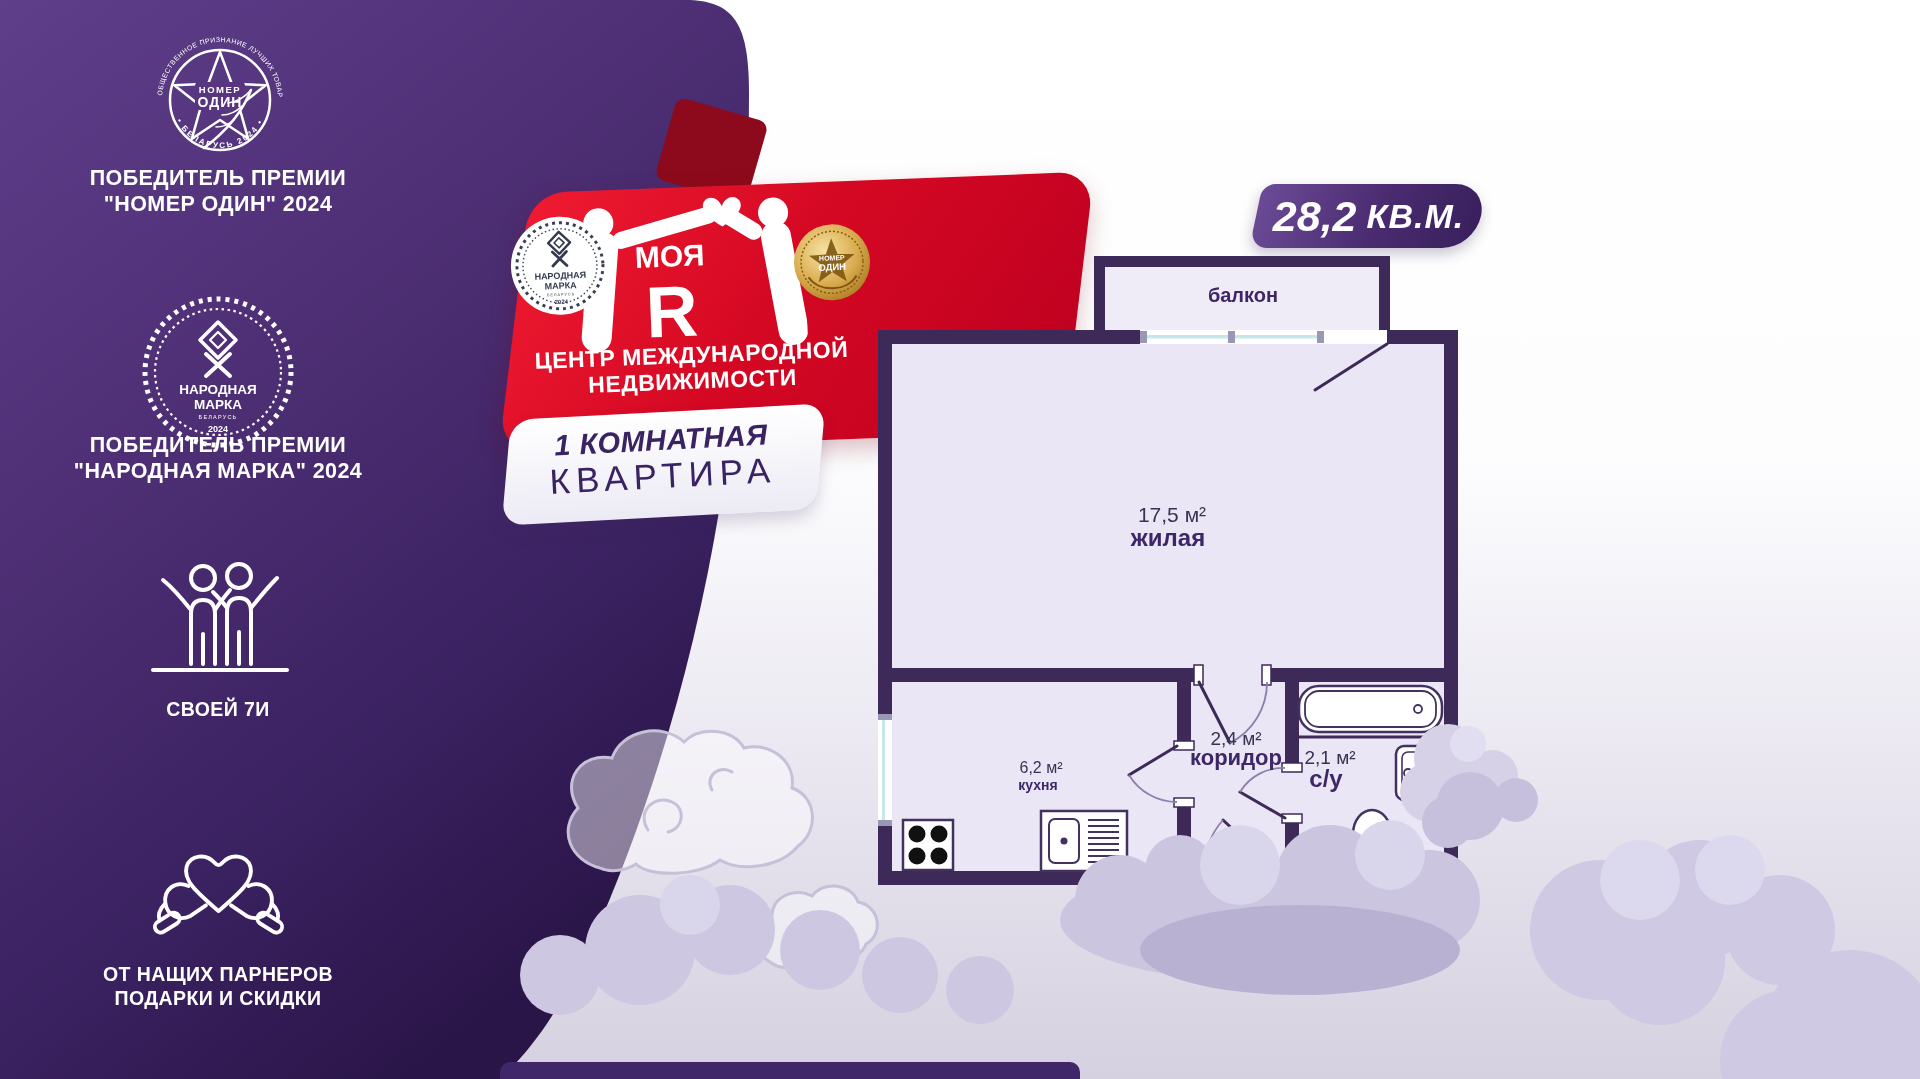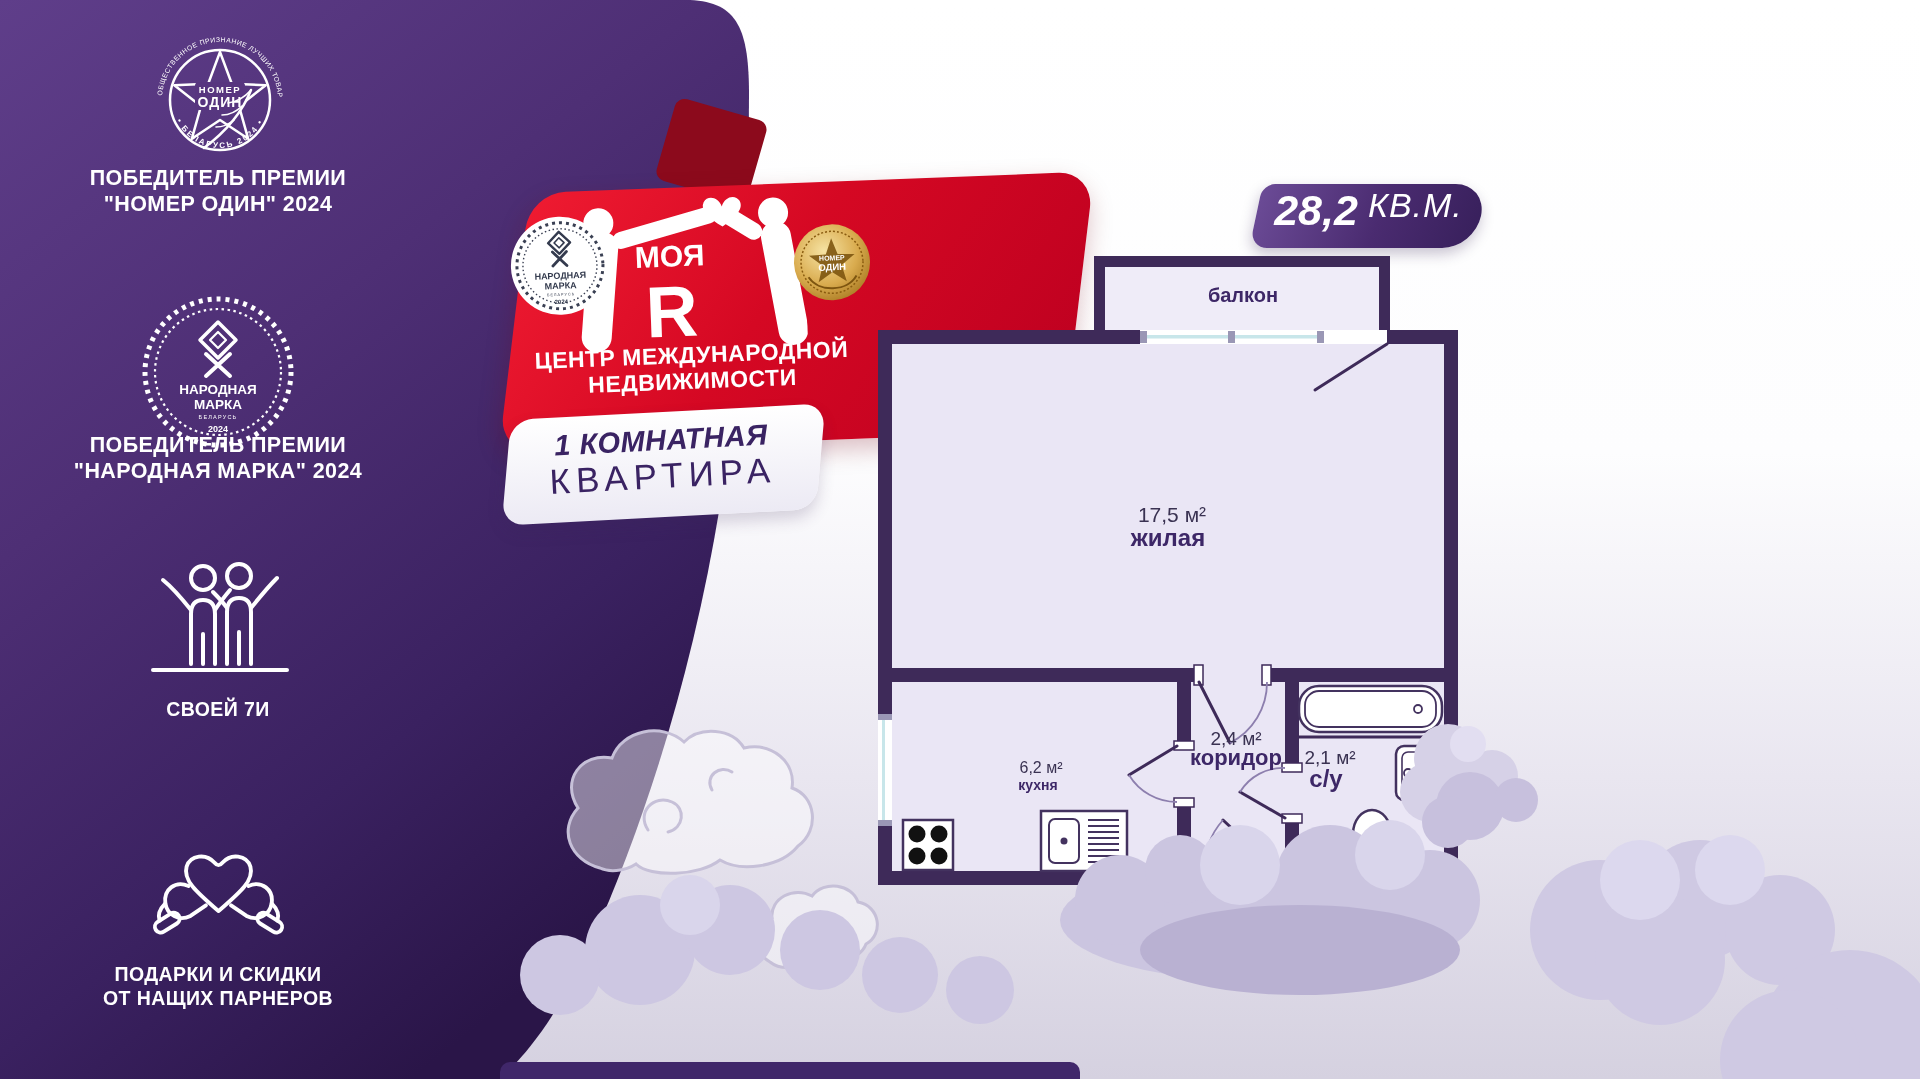--- a/index.html
+++ b/index.html
@@ -104,22 +104,22 @@
       <path d="M75,90 C52,70 38,58 42,44 C46,32 62,30 71,40 Q75,45 79,40 C88,30 104,32 108,44 C112,58 98,70 75,90 Z"></path>
       <path d="M44,64 C30,58 18,68 20,82 C22,94 34,101 46,95 L62,84"></path>
       <path d="M20,82 C14,88 12,94 14,100"></path>
       <rect x="8" y="96" width="28" height="12" rx="6" transform="rotate(-32 22 102)"></rect>
       <path d="M106,64 C120,58 132,68 130,82 C128,94 116,101 104,95 L88,84"></path>
       <path d="M130,82 C136,88 138,94 136,100"></path>
       <rect x="114" y="96" width="28" height="12" rx="6" transform="rotate(32 128 102)"></rect>
     </g>
   </svg>
   <div class="abs cap cap-s" style="left:38px;top:962px;width:360px;">
+    <div>ОТ НАЩИХ ПАРНЕРОВ</div>
     <div>ПОДАРКИ И СКИДКИ</div>
-    <div>ОТ НАЩИХ ПАРНЕРОВ</div>
   </div>
 
   <svg class="abs" style="left:500px;top:700px;" width="480" height="330" viewBox="0 0 480 330">
     <g stroke="#c6c0d8" stroke-width="3" fill="rgba(255,255,255,0.45)" stroke-linecap="round">
       <path d="M100,168 C70,160 58,130 78,108 C60,80 82,52 112,58 C122,30 162,22 184,42 C200,26 232,28 244,48 C272,42 296,62 292,88 C316,96 320,130 298,146 C280,168 240,172 220,160 C200,176 150,178 136,164 C124,172 108,172 100,168 Z"></path>
       <path d="M148,130 c-12,-18 6,-36 24,-28 c14,6 12,26 -4,30" fill="none"></path>
       <path d="M212,90 c-8,-14 8,-26 20,-18" fill="none"></path>
       <path d="M270,262 C252,252 254,228 272,218 C270,198 294,186 312,196 C324,180 352,184 358,202 C380,206 384,234 366,244 C360,262 324,268 312,258 C298,270 280,270 270,262 Z"></path>
       <path d="M400,302 c-10,-16 8,-30 22,-22" fill="none"></path>
     </g>
@@ -191,23 +191,23 @@
        transform:rotate(-3deg) skewX(-8deg);box-shadow:0 8px 16px rgba(60,40,90,.2);"></div>
   <div class="abs" style="left:512px;top:424px;width:300px;text-align:center;color:#3a2363;transform:rotate(-3deg);">
     <div class="nowrap" style="font-size:29px;font-weight:800;font-style:italic;letter-spacing:.5px;line-height:33px;">1 КОМНАТНАЯ</div>
     <div class="nowrap" style="font-size:35px;font-weight:400;letter-spacing:6px;line-height:38px;">КВАРТИРА</div>
   </div>
 
   <div class="abs" style="left:1256px;top:184px;width:225px;height:64px;
        border-radius:14px 36px 36px 20px;transform:skewX(-12deg);
        background:linear-gradient(100deg,#6b4b96 0%,#4a2b70 55%,#38205c 100%);
        box-shadow:0 6px 14px rgba(40,20,70,.25);"></div>
-  <div class="abs" style="left:1256px;top:186px;width:225px;height:60px;display:flex;align-items:flex-start;justify-content:center;gap:10px;color:#fff;">
+  <div class="abs" style="left:1256px;top:186px;width:225px;height:60px;display:flex;align-items:center;justify-content:center;gap:10px;color:#fff;">
     <span style="font-size:43px;font-weight:800;font-style:italic;">28,2</span>
-    <span style="font-size:34px;font-weight:400;font-style:italic;letter-spacing:1px;">КВ.М.</span>
+    <span style="font-size:34px;font-weight:700;font-style:italic;letter-spacing:1px;">КВ.М.</span>
   </div>
 
   <svg class="abs" style="left:878px;top:256px;" width="584" height="650" viewBox="0 0 584 650">
 
     <rect x="14" y="85" width="552" height="532" fill="#eae6f5"></rect>
     <rect x="227" y="9" width="274" height="68" fill="#efecf8"></rect>
     <rect x="327" y="615" width="72" height="14" fill="#eae6f5"></rect>
 
     <g fill="#3e2a59">
       <rect x="216" y="0" width="296" height="11"></rect>

